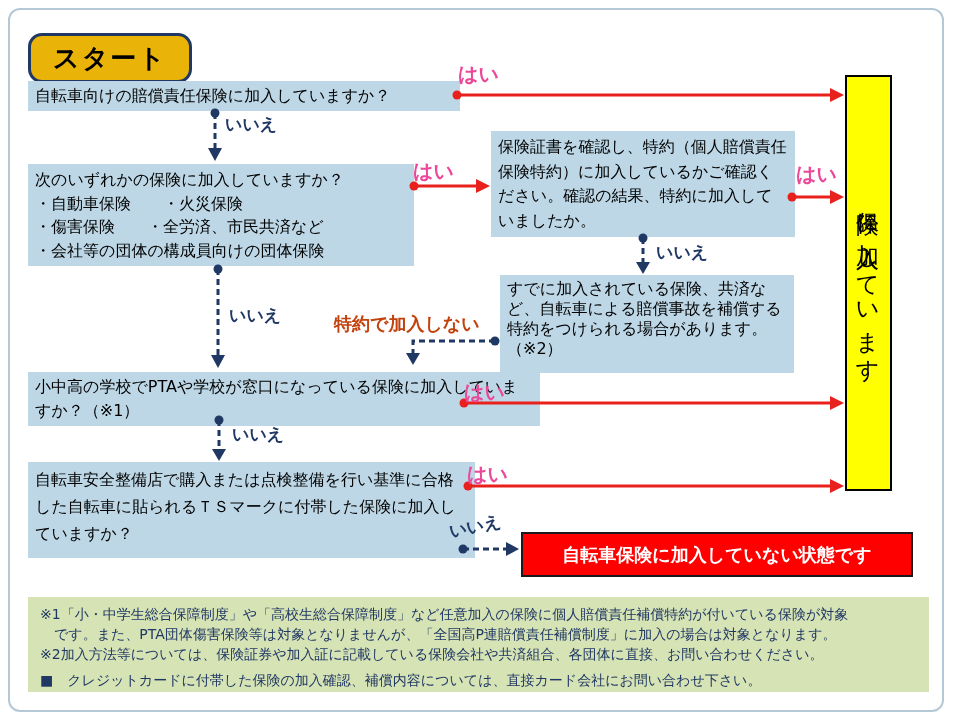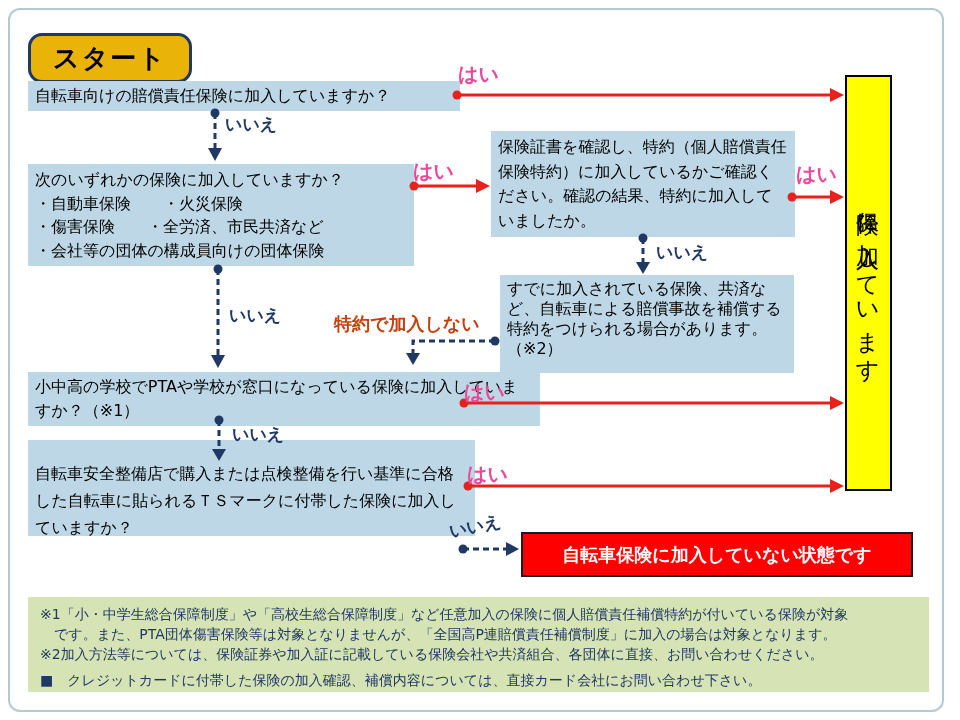--- a/index.html
+++ b/index.html
@@ -22,21 +22,21 @@
   .qbox{
     position:absolute;background:#bdd7e6;color:#000;
     font-size:16px;line-height:24px;padding:3px 7px;box-sizing:border-box;
   }
   .pre{white-space:pre-line;}
   .q1{left:28px;top:81px;width:432px;height:30px;}
   .q2{left:28px;top:164px;width:386px;height:102px;line-height:23.5px;padding-top:4px;}
   .confirm{left:491px;top:131px;width:304px;height:106px;line-height:24.5px;padding-top:4px;}
   .rider-info{left:500px;top:275px;width:294px;height:98px;line-height:20px;padding-top:4px;}
   .q3{left:28px;top:372px;width:512px;height:54px;}
-  .q4{left:28px;top:440px;width:447px;height:96px;line-height:27px;padding-top:20px;}
+  .q4{left:28px;top:462px;width:447px;height:96px;line-height:27px;padding-top:4px;}
   .result-yes{
     position:absolute;left:845px;top:75px;width:47px;height:416px;
     background:#ffff00;border:2px solid #000;box-sizing:border-box;
     display:flex;align-items:center;justify-content:center;
   }
   .result-yes span{
     writing-mode:vertical-rl;text-orientation:upright;
     font-size:23px;color:#000;letter-spacing:2px;
   }
   .result-no{

